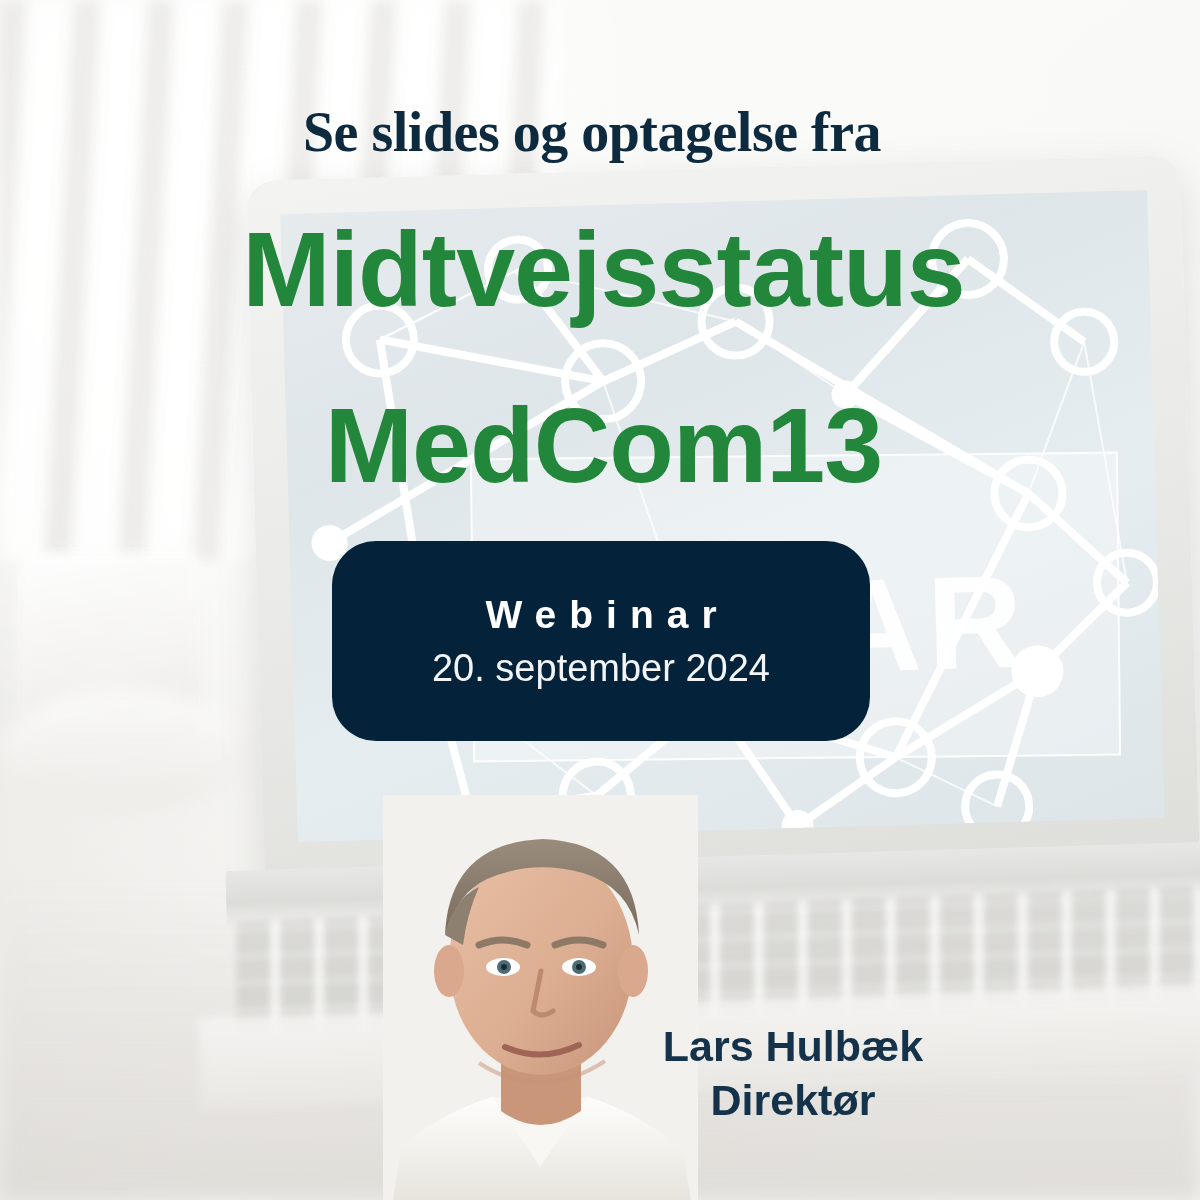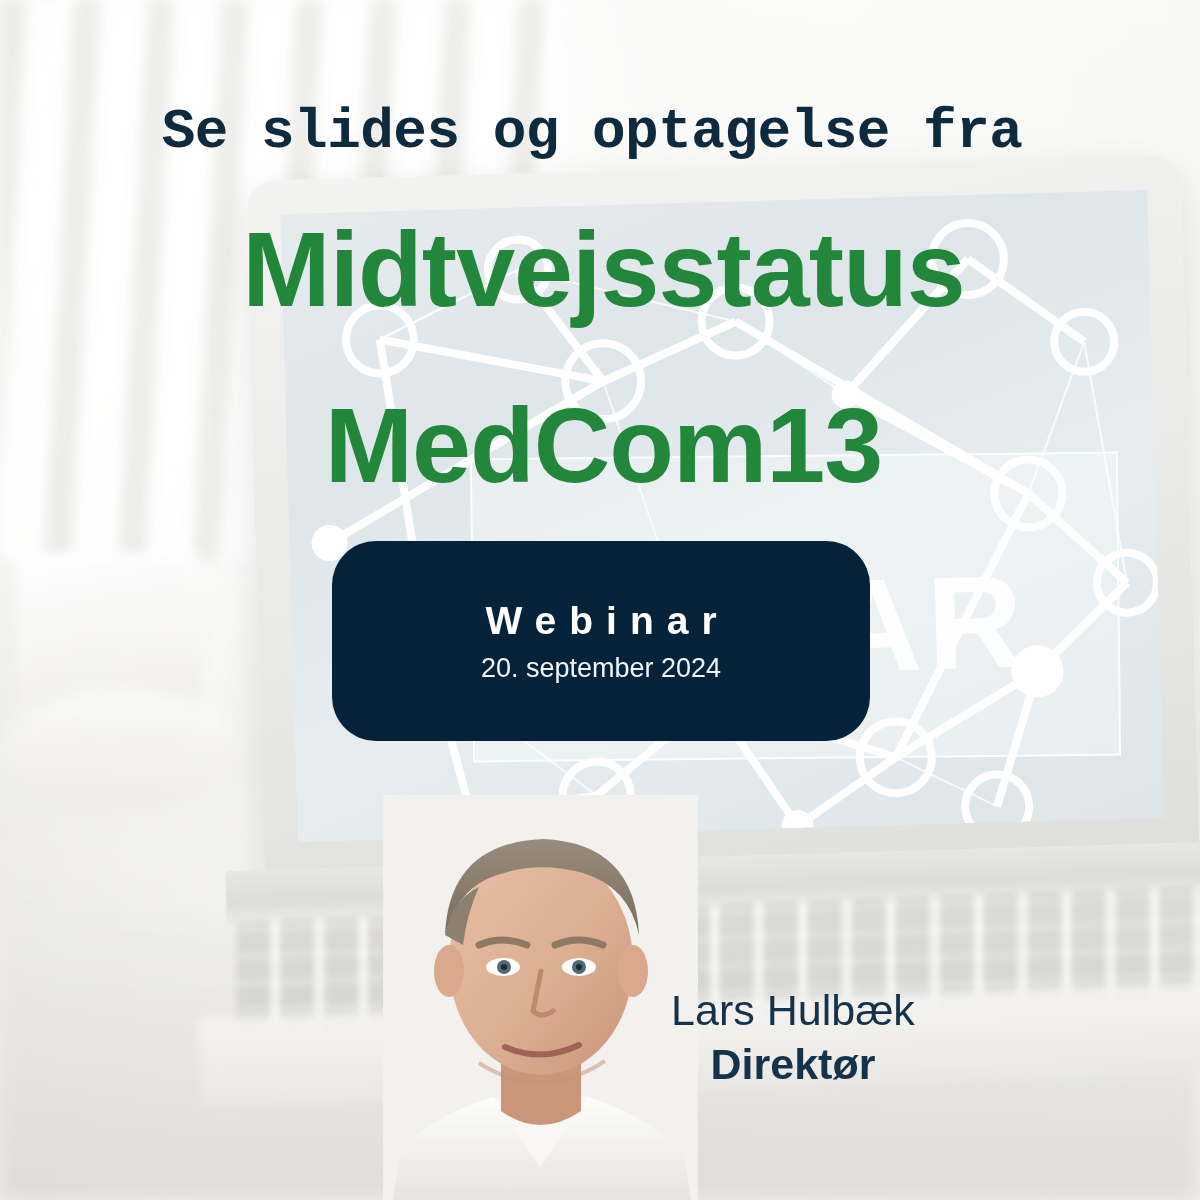--- a/index.html
+++ b/index.html
@@ -141,21 +141,21 @@
 
   
   .kicker {
     position: absolute;
     left: 0; right: 16px; top: 100px;
     text-align: center;
     font-size: 56px;
     font-weight: 700;
     color: #0d2a3f;
     letter-spacing: -0.5px;
-    font-family: Liberation Mono, monospace;
+    font-family: Liberation Serif, serif;
     white-space: nowrap;
   }
   .title-line {
     position: absolute;
     left: 0; right: 0;
     text-align: center;
     font-size: 106px;
     font-weight: 700;
     color: #22873a;
     letter-spacing: -1px;
@@ -183,21 +183,21 @@
     color: #ffffff;
     font-size: 39px;
     font-weight: 700;
     letter-spacing: 13px;
     text-indent: 13px;
     font-family: "Liberation Sans", sans-serif;
     margin-bottom: 10px;
   }
   .badge-date {
     color: #f2f5f7;
-    font-size: 27px;
+    font-size: 38px;
     font-weight: 400;
     font-family: "Liberation Sans", sans-serif;
   }
 
   
   .portrait {
     position: absolute;
     left: 383px; top: 795px;
     width: 315px; height: 405px;
     overflow: hidden;
@@ -206,21 +206,21 @@
 
   
   .speaker {
     position: absolute;
     left: 618px; top: 985px;
     width: 350px;
     text-align: center;
     color: #14324a;
     font-family: "Liberation Sans", sans-serif;
   }
-  .speaker-name { font-size: 43px; font-weight: 400; line-height: 1.2; }
+  .speaker-name { font-size: 43px; font-weight: 700; line-height: 1.2; margin-top: 36px; }
   .speaker-role { font-size: 43px; font-weight: 700; line-height: 1.3; }
 </style>
 </head>
 <body>
 
 <div id="poster">
 
   <div class="bg-photo"></div>
   <div class="bg-window-glow"></div>
   <div class="bg-blinds"></div>

